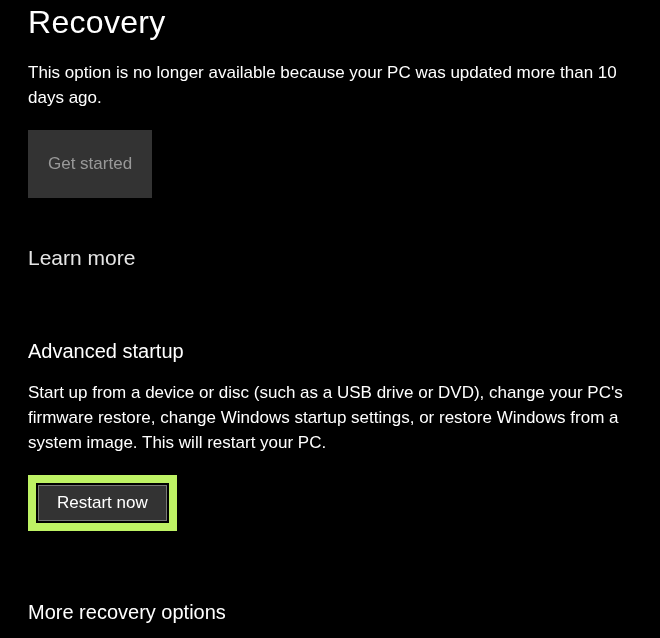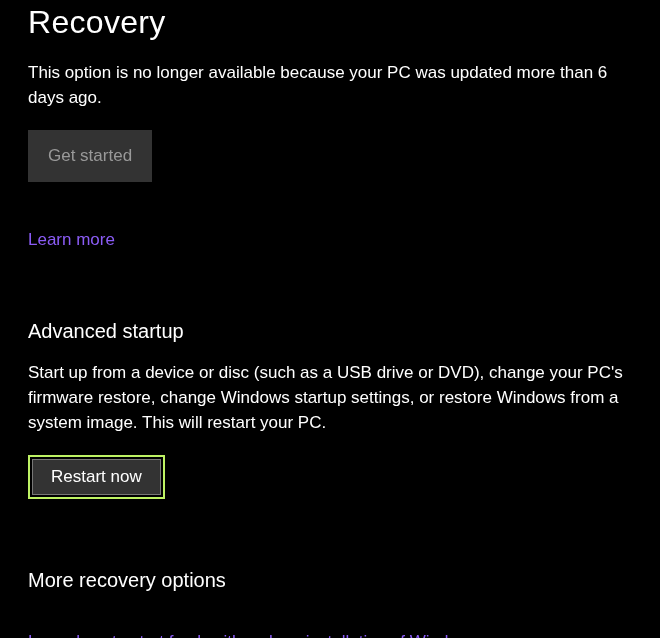--- a/index.html
+++ b/index.html
@@ -28,68 +28,68 @@
       font-size: 17px;
       line-height: 1.45;
       color: #fff;
       margin-bottom: 20px;
     }
     .btn {
       display: inline-block;
       background: #333333;
       color: #cfcfcf;
       font-size: 17px;
-      padding: 16px 20px;
+      padding: 24px 20px;
       border: none;
       cursor: pointer;
       font-family: inherit;
     }
     .btn-disabled {
       color: #999;
     }
     .link {
-      color: #8b5cf6;
-      font-size: 17px;
+      color: #e5e5e5;
+      font-size: 21px;
       cursor: pointer;
       display: inline-block;
     }
     .section-title {
       font-size: 20px;
       font-weight: 400;
       margin-bottom: 18px;
     }
     .gap-large {
       height: 48px;
     }
     .gap-medium {
       height: 70px;
     }
     .gap-small {
       height: 22px;
     }
     .highlight-box {
       display: inline-block;
-      border: 2px solid #bef264;
+      border: 8px solid #bef264;
       padding: 2px;
     }
     .highlight-box .btn {
       background: #333333;
       color: #fff;
       border: 1px solid #777;
       padding: 7px 18px;
     }
   </style>
 </head>
 <body>
 
 
 
 <h1 class="page-title">Recovery</h1>
 
-<p class="body-text">This option is no longer available because your PC was updated more than 6 days ago.</p>
+<p class="body-text">This option is no longer available because your PC was updated more than 10 days ago.</p>
 
 <button class="btn btn-disabled">Get started</button>
 
 <div class="gap-large"></div>
 
 <a class="link">Learn more</a>
 
 <div class="gap-medium"></div>
 
 <h2 class="section-title">Advanced startup</h2>

